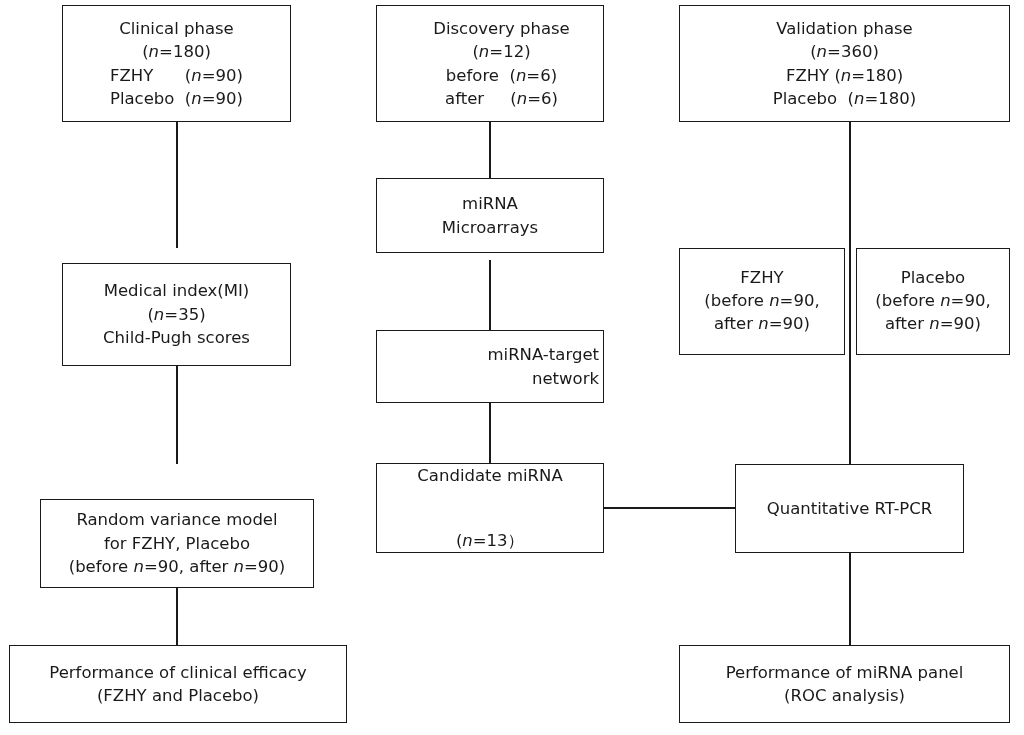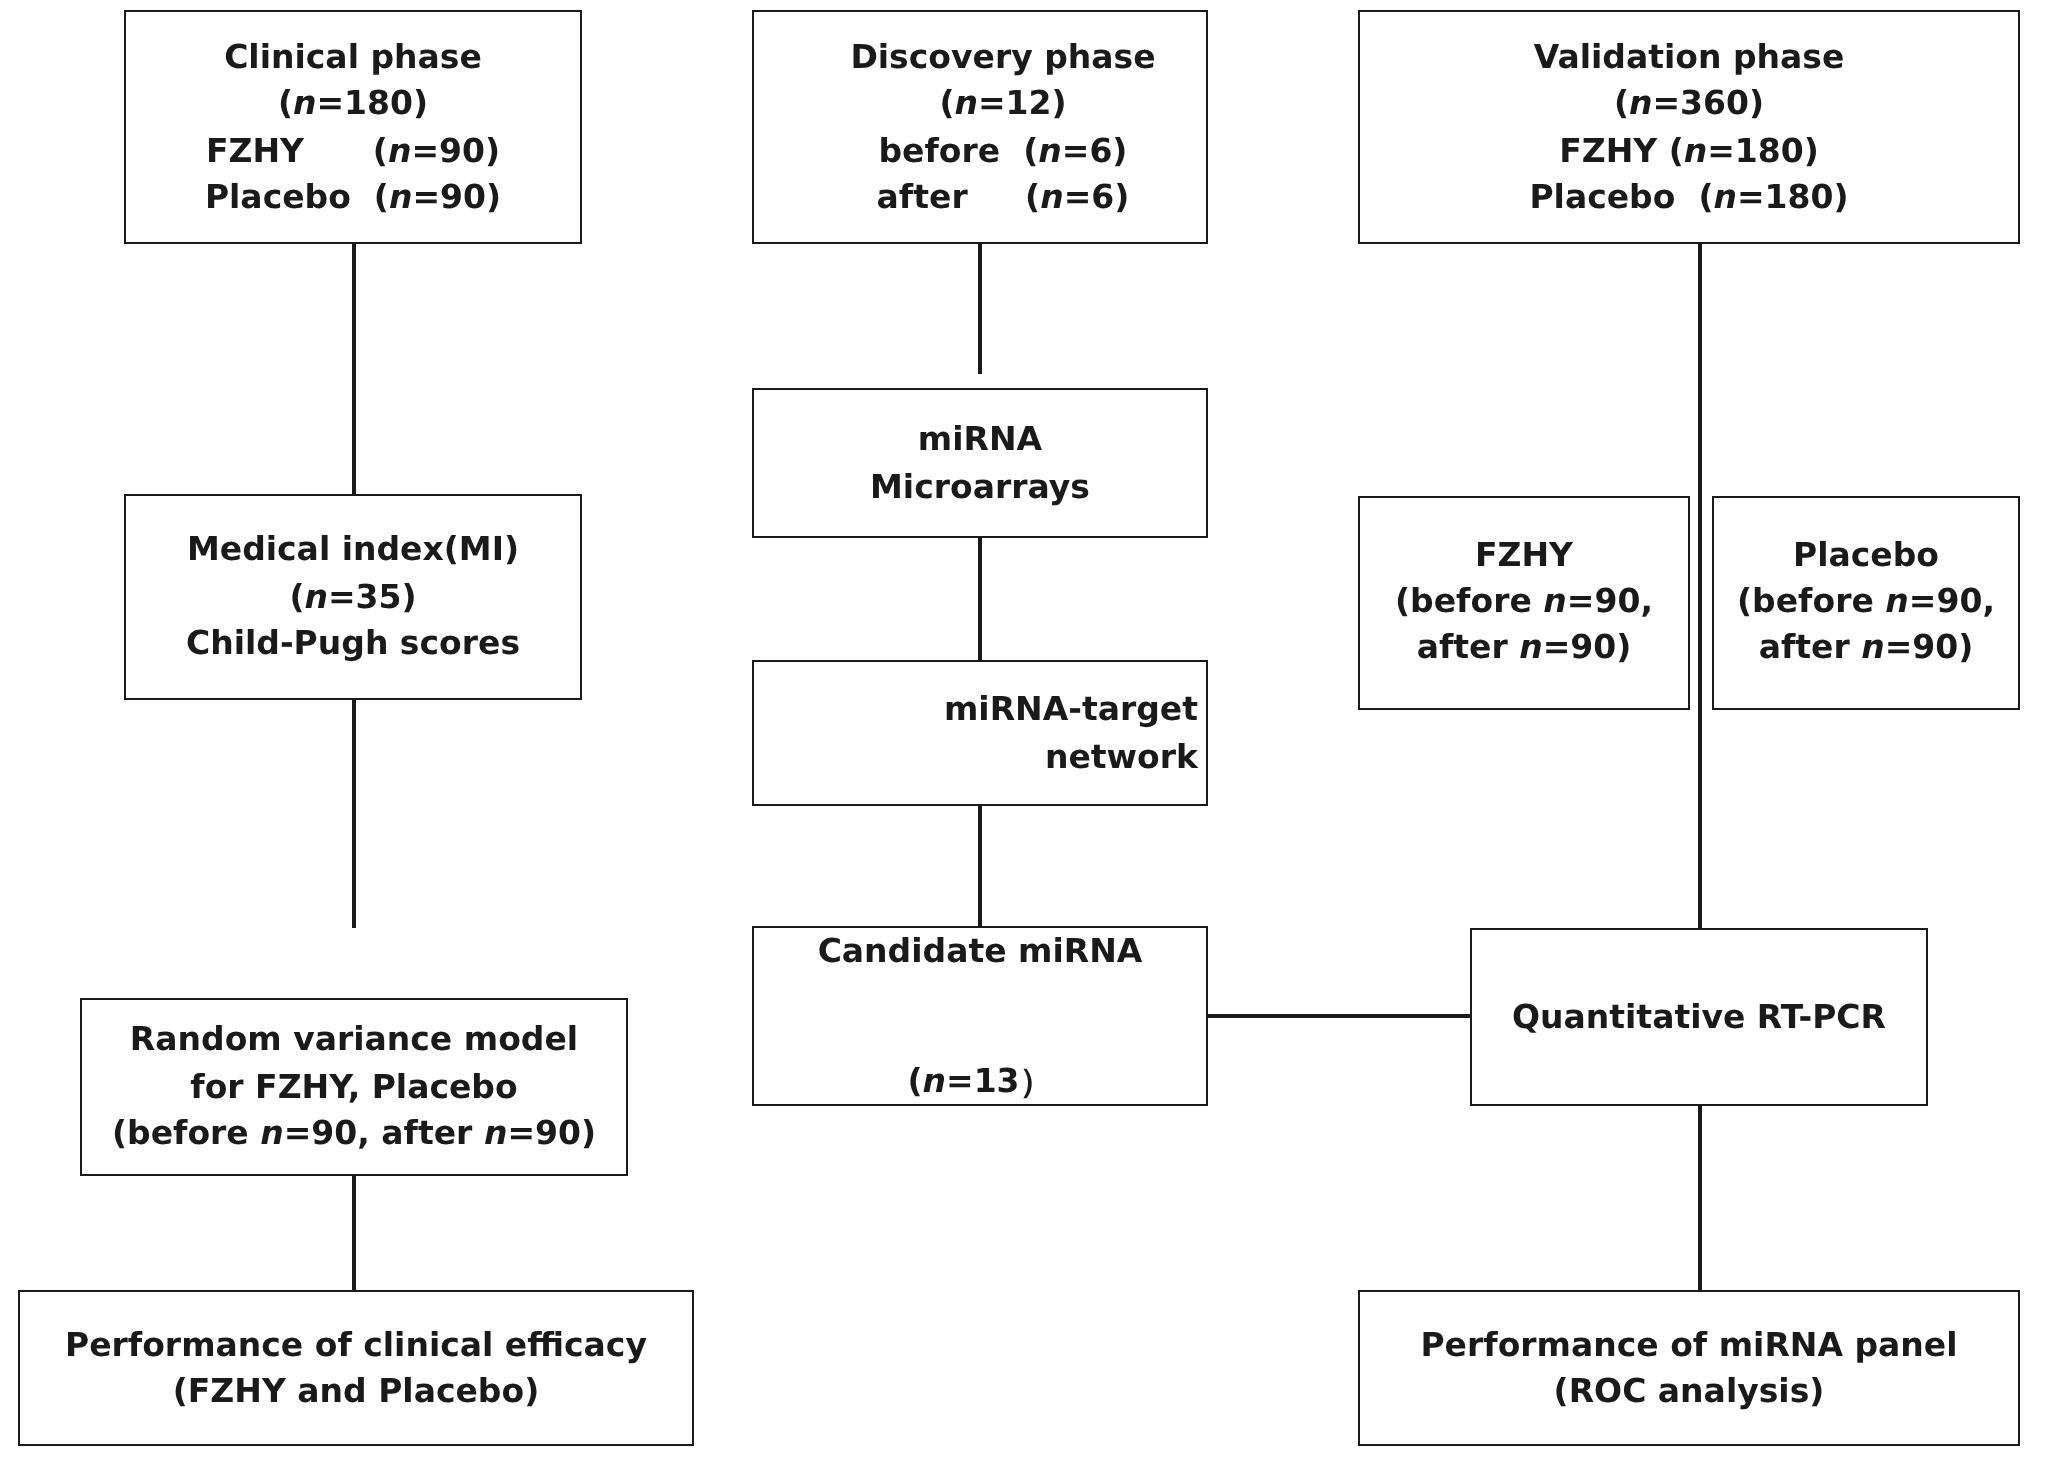--- a/index.html
+++ b/index.html
@@ -27,21 +27,20 @@
     text-align: center;
     color: #1a1a1a;
     font-size: 16.5px;
     line-height: 1.42;
     z-index: 2;
     padding: 0 4px;
   }
   .box .ln {
     white-space: pre;
     display: block;
-    font-weight: bold;
   }
   .box.tight { line-height: 1.38; }
   .ital { font-style: italic; }
   .connector {
     position: absolute;
     background: #1a1a1a;
     z-index: 1;
   }
   .v-line { width: 1.8px; }
   .h-line { height: 1.8px; }
@@ -64,21 +63,21 @@
   <div class="connector v-line" style="left:849px; top:121px; height:344px;"></div>
   <div class="connector v-line" style="left:849px; top:552px; height:94px;"></div>
 
   <div class="box" style="left:62px; top:5px; width:229px; height:117px;">
     <span class="ln">Clinical phase</span>
     <span class="ln"><span>(</span><span class="ital">n</span><span>=180)</span></span>
     <span class="ln"><span>FZHY      (</span><span class="ital">n</span><span>=90)</span></span>
     <span class="ln"><span>Placebo  (</span><span class="ital">n</span><span>=90)</span></span>
   </div>
 
-  <div class="box" style="left:62px; top:247px; width:229px; height:103px;">
+  <div class="box" style="left:62px; top:263px; width:229px; height:103px;">
     <span class="ln">Medical index(MI)</span>
     <span class="ln"><span>(</span><span class="ital">n</span><span>=35)</span></span>
     <span class="ln">Child-Pugh scores</span>
   </div>
 
   <div class="box" style="left:40px; top:463px; width:274px; height:89px;margin-top:36px;">
     <span class="ln">Random variance model</span>
     <span class="ln">for FZHY, Placebo</span>
     <span class="ln"><span>(before </span><span class="ital">n</span><span>=90, after </span><span class="ital">n</span><span>=90)</span></span>
   </div>
@@ -88,21 +87,21 @@
     <span class="ln">(FZHY and Placebo)</span>
   </div>
 
   <div class="box" style="left:376px; top:5px; width:228px; height:117px;padding-left:27px;">
     <span class="ln">Discovery phase</span>
     <span class="ln"><span>(</span><span class="ital">n</span><span>=12)</span></span>
     <span class="ln"><span>before  (</span><span class="ital">n</span><span>=6)</span></span>
     <span class="ln"><span>after     (</span><span class="ital">n</span><span>=6)</span></span>
   </div>
 
-  <div class="box" style="left:376px; top:194px; width:228px; height:75px;text-align:center;">
+  <div class="box" style="left:376px; top:178px; width:228px; height:75px;text-align:center;">
     <span class="ln">miRNA</span>
     <span class="ln">Microarrays</span>
   </div>
 
   <div class="box" style="left:376px; top:330px; width:228px; height:73px;align-items:flex-end;">
     <span class="ln">miRNA-target</span>
     <span class="ln">network</span>
   </div>
 
   <div class="box" style="left:376px; top:463px; width:228px; height:90px;gap:42px;">

